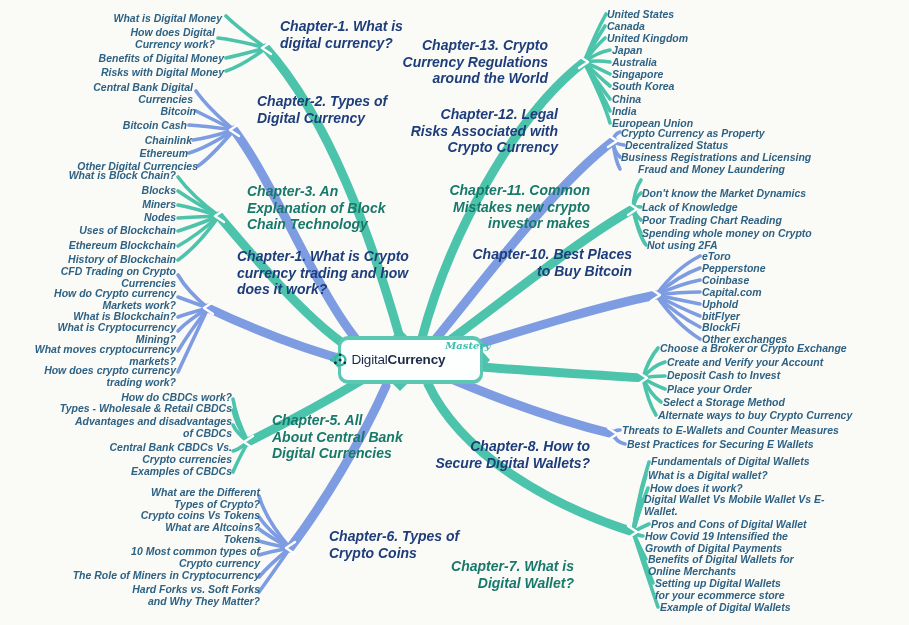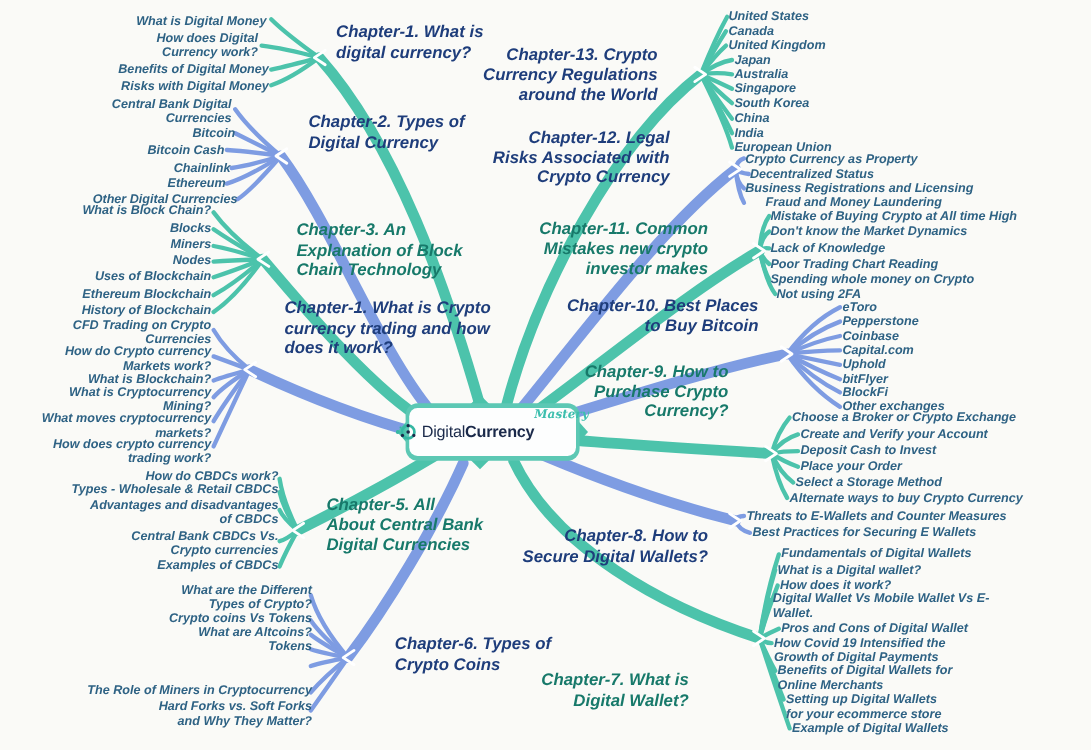--- a/index.html
+++ b/index.html
@@ -191,23 +191,20 @@
 does it work?</div>
 <div class="title green" style="left:272px;top:412px;width:175px;">Chapter-5. All
 About Central Bank
 Digital Currencies</div>
 <div class="title navy" style="left:329px;top:489px;width:175px;margin-top:39px;">Chapter-6. Types of
 Crypto Coins</div>
 <div class="title green r" style="right:335px;top:558px;">Chapter-7. What is
 Digital Wallet?</div>
 <div class="title navy r" style="right:319px;top:438px;">Chapter-8. How to
 Secure Digital Wallets?</div>
-<div class="title green r" style="right:302px;top:301px;">Chapter-9. How to
-Purchase Crypto
-Currency?</div>
 <div class="title navy r" style="right:277px;top:246px;">Chapter-10. Best Places
 to Buy Bitcoin</div>
 <div class="title green r" style="right:319px;top:182px;">Chapter-11. Common
 Mistakes new crypto
 investor makes</div>
 <div class="title navy r" style="right:351px;top:106px;">Chapter-12. Legal
 Risks Associated with
 Crypto Currency</div>
 <div class="title navy r" style="right:361px;top:37px;">Chapter-13. Crypto
 Currency Regulations
@@ -253,41 +250,42 @@
 Crypto currencies</div>
 <div class="leaf r" style="right:677px;top:415px;">Advantages and disadvantages
 of CBDCs</div>
 <div class="leaf r" style="right:677px;top:465px;">Examples of CBDCs</div>
 
 <div class="leaf r" style="right:649px;top:486px;">What are the Different
 Types of Crypto?</div>
 <div class="leaf r" style="right:649px;top:509px;">Crypto coins Vs Tokens</div>
 <div class="leaf r" style="right:649px;top:521px;">What are Altcoins?</div>
 <div class="leaf r" style="right:649px;top:533px;">Tokens</div>
+<div class="leaf r" style="right:649px;top:545px;">10 Most common types of
+Crypto currency</div>
 <div class="leaf r" style="right:649px;top:569px;">The Role of Miners in Cryptocurrency</div>
 <div class="leaf r" style="right:649px;top:583px;">Hard Forks vs. Soft Forks
 and Why They Matter?</div>
 
 <div class="leaf" style="left:607px;top:8px;">United States</div>
 <div class="leaf" style="left:607px;top:20px;">Canada</div>
 <div class="leaf" style="left:607px;top:32px;">United Kingdom</div>
 <div class="leaf" style="left:612px;top:44px;">Japan</div>
 <div class="leaf" style="left:612px;top:56px;">Australia</div>
 <div class="leaf" style="left:612px;top:68px;">Singapore</div>
 <div class="leaf" style="left:612px;top:80px;">South Korea</div>
 <div class="leaf" style="left:612px;top:93px;">China</div>
 <div class="leaf" style="left:612px;top:105px;">India</div>
 <div class="leaf" style="left:612px;top:117px;">European Union</div>
 
 <div class="leaf" style="left:621px;top:127px;">Crypto Currency as Property</div>
 <div class="leaf" style="left:625px;top:139px;">Decentralized Status</div>
 <div class="leaf" style="left:621px;top:151px;">Business Registrations and Licensing</div>
 <div class="leaf" style="left:638px;top:163px;">Fraud and Money Laundering</div>
 
-<div class="leaf" style="left:642px;top:174px;">Mistake of Buying Crypto at All time High</div>
 <div class="leaf" style="left:642px;top:187px;">Don't know the Market Dynamics</div>
 <div class="leaf" style="left:642px;top:201px;">Lack of Knowledge</div>
 <div class="leaf" style="left:642px;top:214px;">Poor Trading Chart Reading</div>
 <div class="leaf" style="left:642px;top:227px;">Spending whole money on Crypto</div>
 <div class="leaf" style="left:647px;top:239px;">Not using 2FA</div>
 
 <div class="leaf" style="left:702px;top:250px;">eToro</div>
 <div class="leaf" style="left:702px;top:262px;">Pepperstone</div>
 <div class="leaf" style="left:702px;top:274px;">Coinbase</div>
 <div class="leaf" style="left:702px;top:286px;">Capital.com</div>

